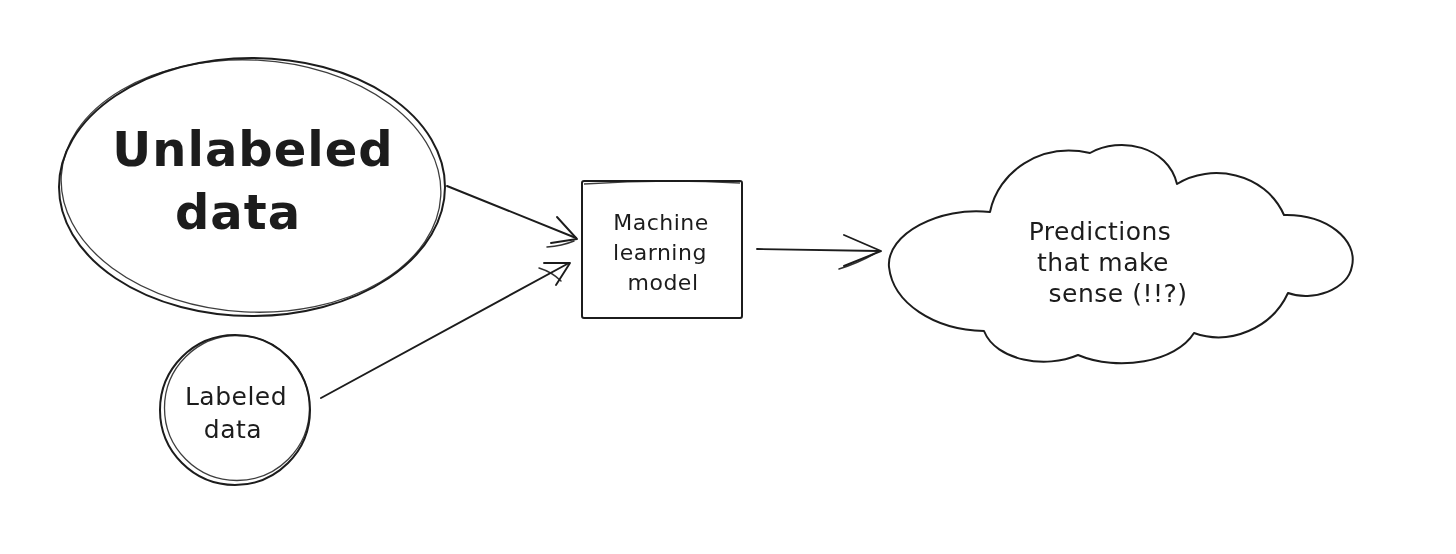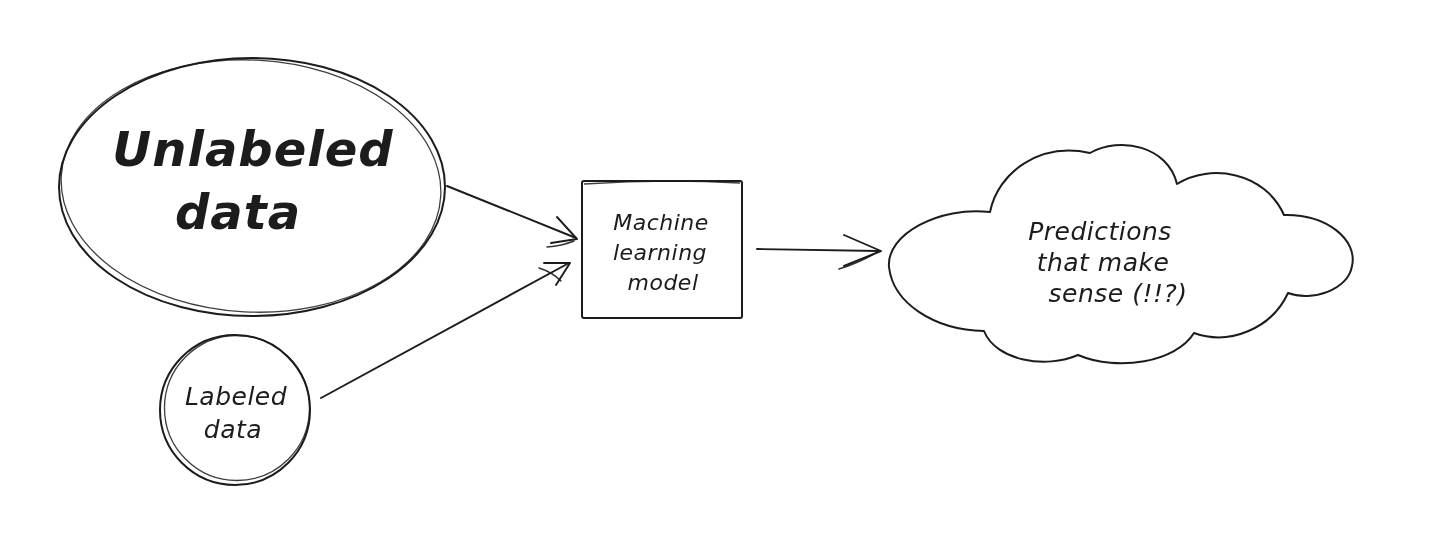--- a/index.html
+++ b/index.html
@@ -3,21 +3,21 @@
 <meta charset="utf-8">
 <style>
   :root { --ink:#1c1c1c; --bg:#ffffff; }
   html,body { margin:0; padding:0; }
   body {
     width:1456px; height:554px;
     background:var(--bg);
     font-family:"DejaVu Sans", sans-serif;
     overflow:hidden;
   }
-  .canvas { position:relative; width:1456px; height:448px;font-style:italic; }
+  .canvas { position:relative; width:1456px; height:448px; }
   svg { display:block; }
   .shape {
     fill:var(--bg);
     stroke:var(--ink);
     stroke-width:2;
     stroke-linecap:round;
     stroke-linejoin:round;
   }
   .sketch2 {
     fill:none;

